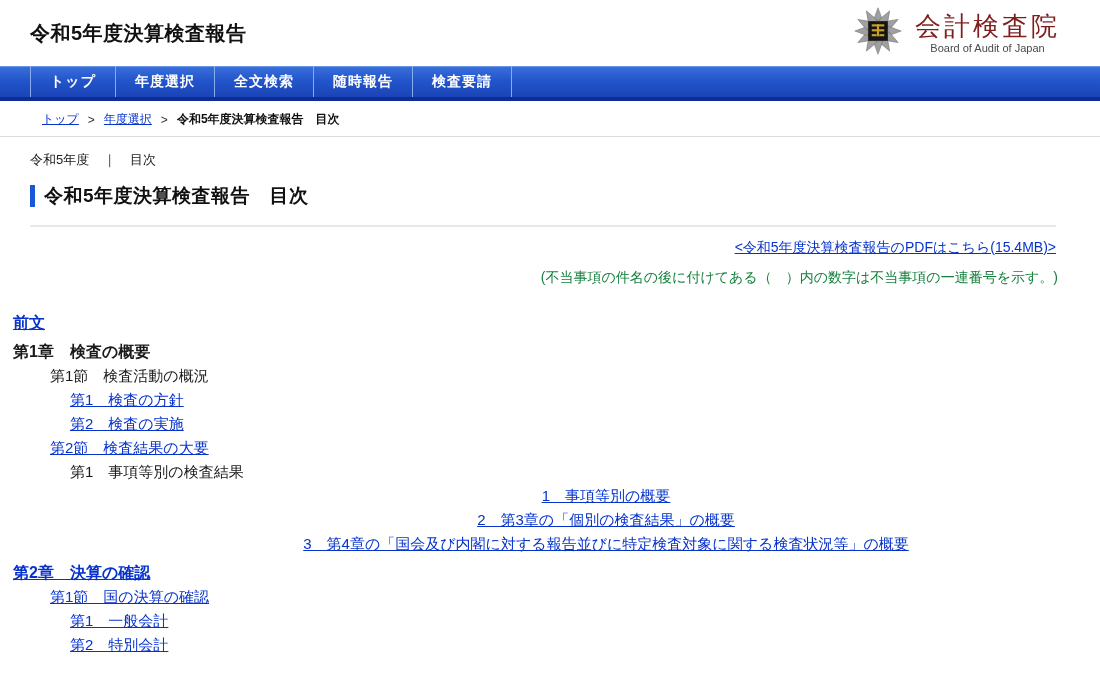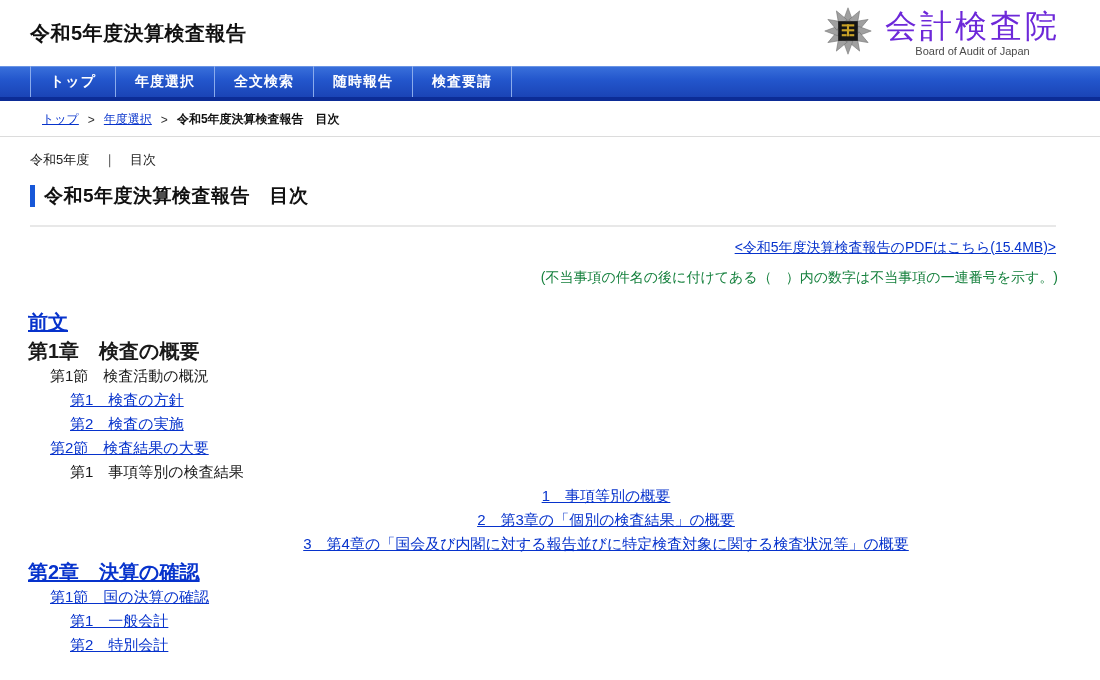--- a/index.html
+++ b/index.html
@@ -7,21 +7,21 @@
   body { font-family: "Liberation Sans", "DejaVu Sans", sans-serif; color: #1a1a1a; position: relative; }
 
   
   .site-header {
     height: 66px; display: flex; align-items: center; justify-content: space-between;
     padding: 0 40px 0 30px;
   }
   .site-title { font-size: 20px; font-weight: bold; letter-spacing: 0.5px; color: #111; }
   .logo { display: flex; align-items: center; gap: 10px; cursor: pointer; }
   .logo-text { display: flex; flex-direction: column; align-items: center; line-height: 1.1; }
-  .logo-org { font-size: 32px; letter-spacing: 3px; color: #6d28d9; font-weight: 500; }
+  .logo-org { font-size: 26px; letter-spacing: 3px; color: #7f1d1d; font-weight: 500; }
   .logo-sub { font-size: 11px; color: #4a4a4a; margin-top: 1px; }
 
   
   .main-nav {
     height: 35px; width: 100%;
     background: linear-gradient(180deg, #3a71dc 0%, #2356cc 45%, #1a44b6 100%);
     border-bottom: 4px solid #0c2c96;
     display: flex; align-items: stretch;
     box-shadow: inset 0 1px 0 rgba(255,255,255,0.25);
   }
@@ -58,21 +58,21 @@
   .rule { margin: 16px 44px 0 30px; border: 0; border-top: 2px solid #e8e8e8; height: 0; }
 
   
   .pdf-line { margin: 12px 44px 0 30px; text-align: right; font-size: 14px; }
   .pdf-link { color: #0733cc; text-decoration: underline; cursor: pointer; }
   .note-line { margin: 12px 42px 0 30px; text-align: right; font-size: 14px; color: #15803d; }
 
   
   .toc { margin-top: 26px; }
   .toc-row { line-height: 18px; margin-bottom: 6px; font-size: 15px; }
-  .toc-row.lv0 { padding-left: 28px; font-size: 20px; font-weight: bold; line-height: 19px; }
+  .toc-row.lv0 { padding-left: 13px; font-size: 16px; font-weight: bold; line-height: 19px; }
   .toc-row.lv1 { padding-left: 50px; }
   .toc-row.lv2 { padding-left: 70px; }
   .toc-row.lv3 { padding-left: 112px; text-align: center; }
   .toc-row.chapter-gap { margin-top: 10px; }
   .toc-link { color: #0733cc; text-decoration: underline; cursor: pointer; }
   .toc-text { color: #1a1a1a; }
 </style>
 </head>
 <body>
 

